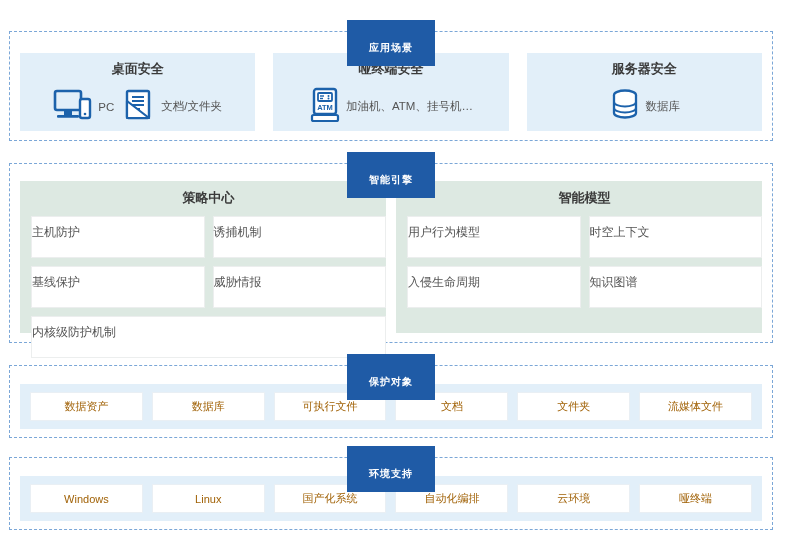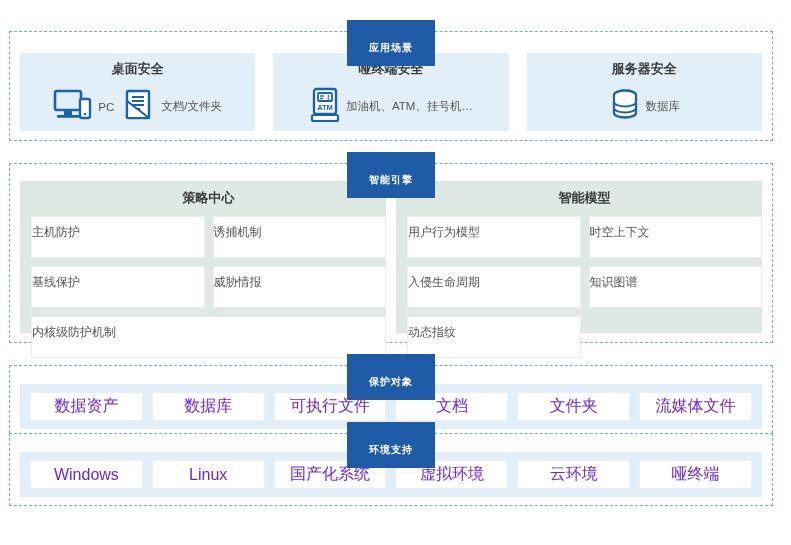--- a/index.html
+++ b/index.html
@@ -135,21 +135,21 @@
     font-size: 12px;
     color: #555;
     box-sizing: border-box;
     flex: 0 0 calc(50% - 4px);
     white-space: nowrap;
   }
   .chip.wide { flex: 0 0 100%; font-family: Liberation Serif, serif; }
 
   
   #sec-objects { top: 365px; height: 73px; }
-  #sec-env     { top: 433px; height: 73px; }
+  #sec-env     { top: 457px; height: 73px; }
 
   .strip-wrap {
     position: absolute;
     top: 18px;
     left: 10px;
     right: 10px;
     bottom: 8px;
     background: #e2eff9;
     box-sizing: border-box;
     padding: 8px 10px;
@@ -157,22 +157,22 @@
     gap: 9px;
   }
   .strip-chip {
     flex: 1;
     background: #ffffff;
     border: 1px solid #e9eff4;
     box-sizing: border-box;
     display: flex;
     align-items: center;
     justify-content: center;
-    font-size: 16px;
-    color: #6d28d9;
+    font-size: 11px;
+    color: #a16207;
     white-space: nowrap;
   }
 </style>
 </head>
 <body>
 
 <div class="canvas">
 
   <div class="section" id="sec-scenes">
     <div class="section-banner">应用场景</div>
@@ -267,21 +267,20 @@
         </div>
       </div>
 
       <div class="engine-col">
         <div class="engine-title">智能模型</div>
         <div class="chip-grid">
           <div class="chip">用户行为模型</div>
           <div class="chip">时空上下文</div>
           <div class="chip">入侵生命周期</div>
           <div class="chip">知识图谱</div>
-          <div class="chip">动态指纹</div>
         </div>
       </div>
 
 
     </div>
   </div>
 
   <div class="section" id="sec-objects">
     <div class="section-banner">保护对象</div>
     <div class="strip-wrap">
@@ -293,19 +292,19 @@
       <div class="strip-chip">流媒体文件</div>
     </div>
   </div>
 
   <div class="section" id="sec-env">
     <div class="section-banner">环境支持</div>
     <div class="strip-wrap">
       <div class="strip-chip">Windows</div>
       <div class="strip-chip">Linux</div>
       <div class="strip-chip">国产化系统</div>
-      <div class="strip-chip">虚拟环境</div>
+      <div class="strip-chip">自动化编排</div>
       <div class="strip-chip">云环境</div>
       <div class="strip-chip">哑终端</div>
     </div>
   </div>
 
 </div>
 
 </body></html>

